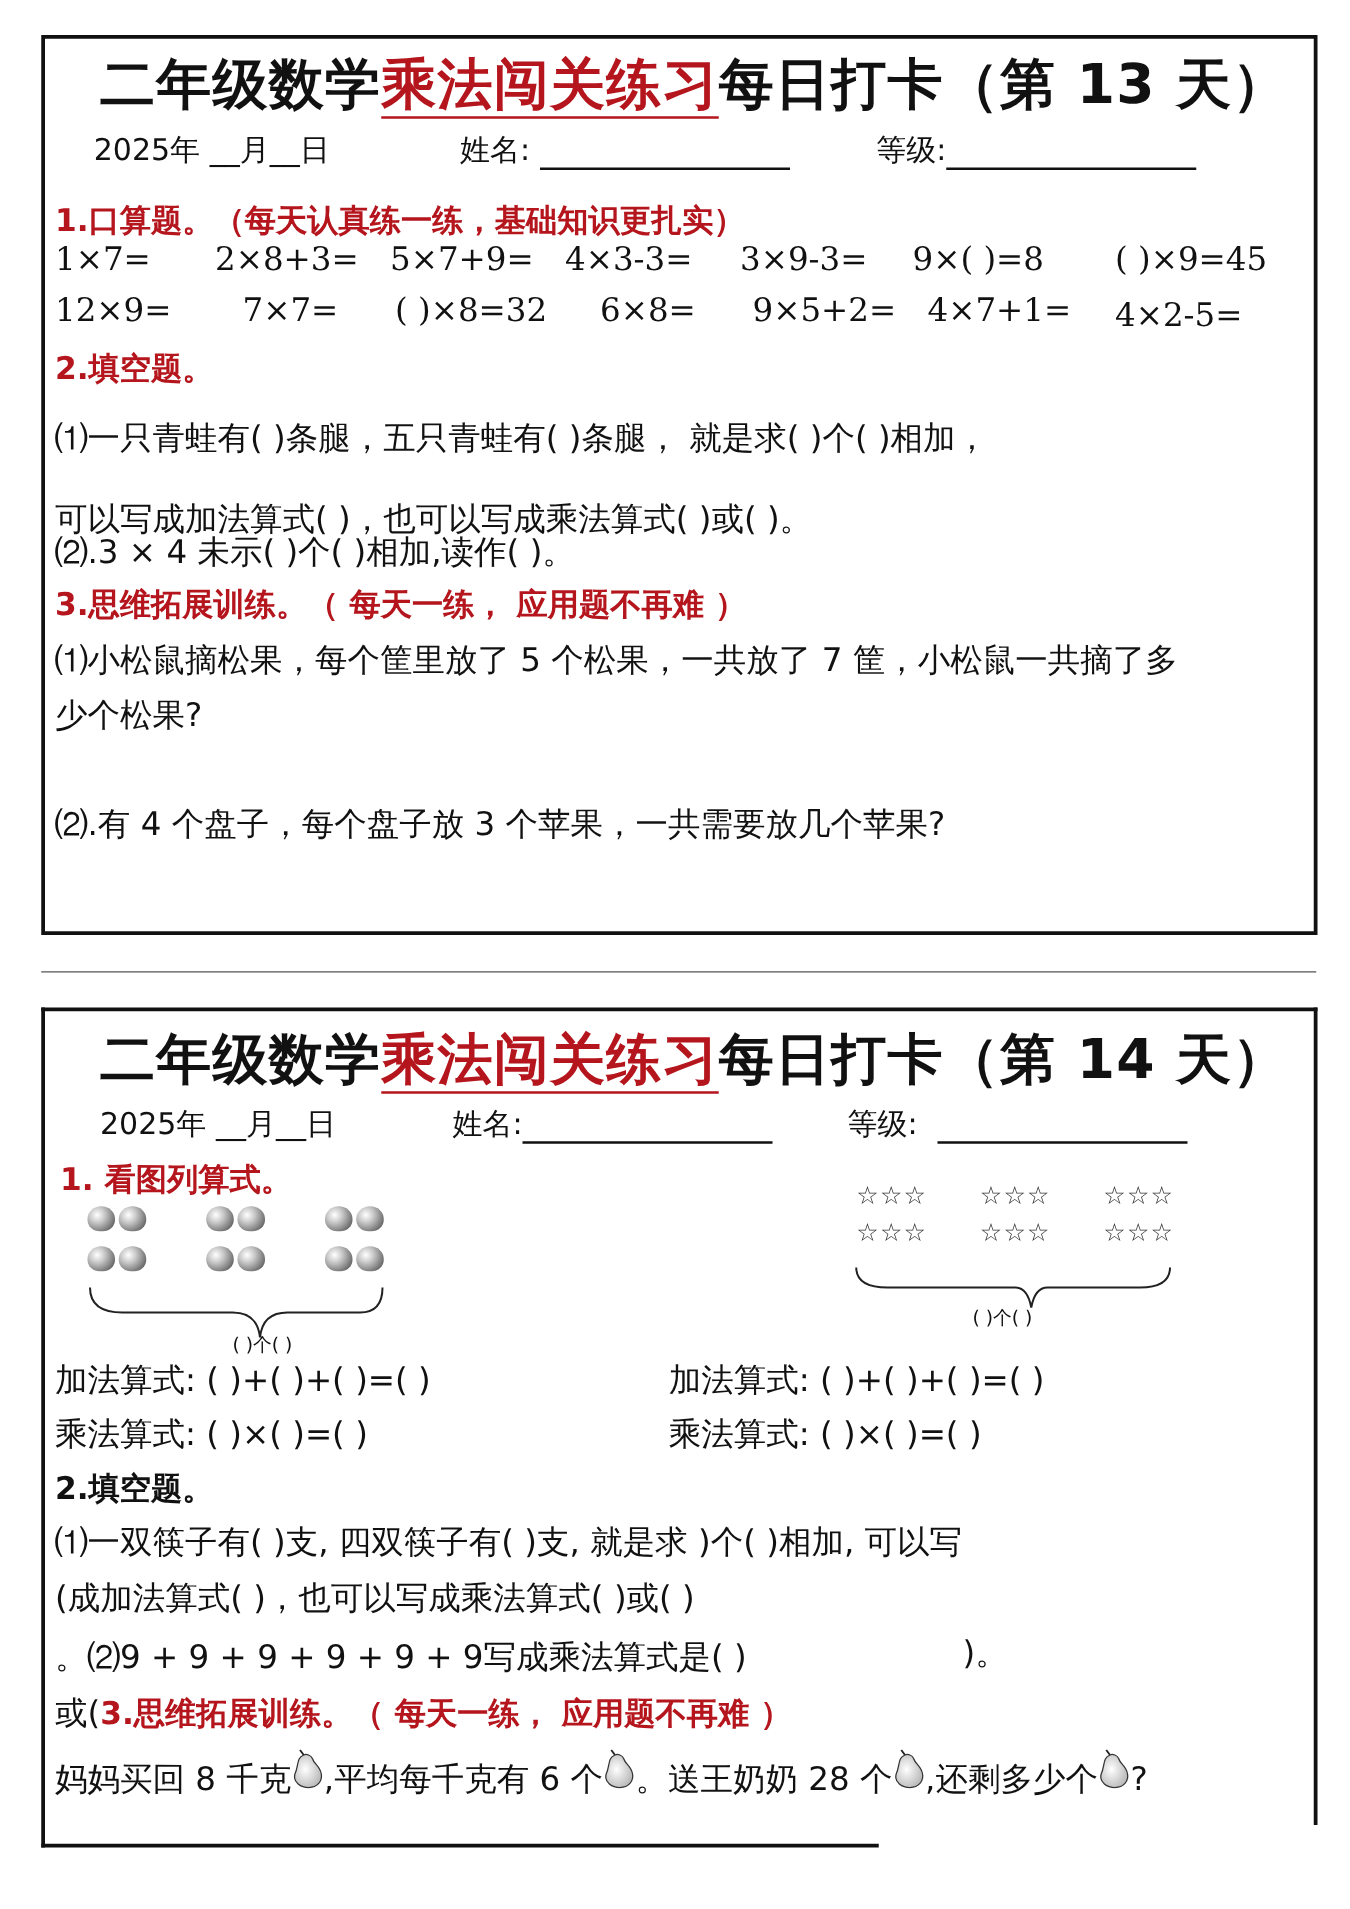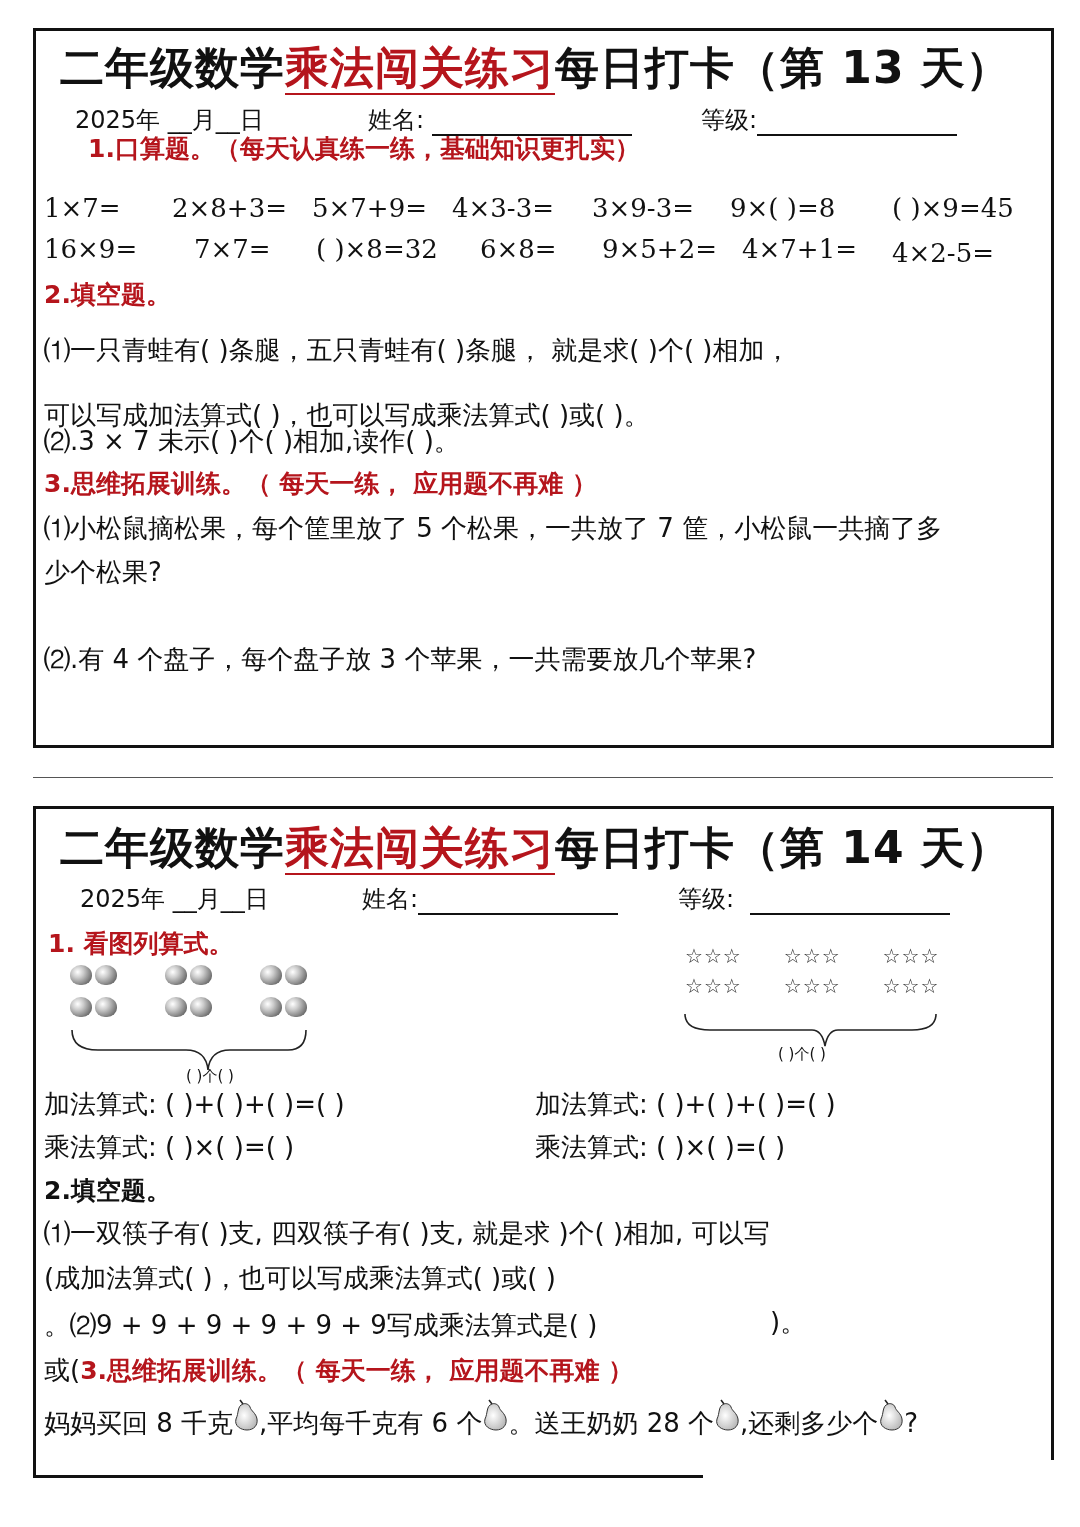--- a/index.html
+++ b/index.html
@@ -1,20 +1,20 @@
 <!DOCTYPE html>
 <html><head>
 <meta charset="utf-8">
 <style>
   html,body{margin:0;padding:0;background:#fff;}
   body{width:1080px;height:1527px;position:relative;overflow:hidden;
        font-family:"DejaVu Sans","Liberation Sans",sans-serif;color:#111;}
   .abs{position:absolute;white-space:nowrap;}
   .box{position:absolute;border:3px solid #111;box-sizing:border-box;}
-  .title{font-size:44px;font-weight:bold;letter-spacing:1px;line-height:1;}
+  .title{font-size:44px;font-weight:bold;letter-spacing:1px;line-height:1;margin-left:20px;}
   .title .red{color:#b5151c;border-bottom:2px solid #b5151c;}
   .info{font-size:24px;margin-left:18px;}
   .uline{display:inline-block;border-bottom:2px solid #111;vertical-align:bottom;}
   .sec{font-size:25px;font-weight:bold;color:#b5151c;}
   .secb{font-size:25px;font-weight:bold;color:#111;}
   .txt{font-size:26px;}
   .calc{font-size:26px;font-family:"DejaVu Serif","Liberation Serif",serif;}
   .small{font-size:15px;}
   .apple{display:inline-block;width:22px;height:20px;border-radius:50% 50% 45% 45%;
          background:radial-gradient(circle at 35% 35%,#fff 0%,#ccc 30%,#666 80%,#444 100%);margin-right:3px;}
@@ -33,46 +33,46 @@
 
 <div class="abs info" style="left:57px;top:104px;">2025年 __月__日</div>
 <div class="abs info" style="left:350px;top:104px;">
   <span>姓名:</span>
   <span class="uline" style="width:200px;height:28px;"></span>
 </div>
 <div class="abs info" style="left:683px;top:104px;">
   <span>等级:</span><span class="uline" style="width:200px;height:28px;"></span>
 </div>
 
-<div class="abs sec" style="left:44px;top:132px;margin-left:44px;">1.口算题。（每天认真练一练，基础知识更扎实）</div>
+<div class="abs sec" style="left:44px;top:160px;">1.口算题。（每天认真练一练，基础知识更扎实）</div>
 
 <div class="abs calc" style="left:44px;top:193px;width:1000px;display:flex;">
   <span style="width:128px;">1×7=</span>
   <span style="width:140px;">2×8+3=</span>
   <span style="width:140px;">5×7+9=</span>
   <span style="width:140px;">4×3-3=</span>
   <span style="width:138px;">3×9-3=</span>
   <span style="width:162px;">9×( )=8</span>
   <span>( )×9=45</span>
 </div>
 <div class="abs calc" style="left:44px;top:234px;width:1000px;display:flex;">
-  <span style="width:150px;">16×9=</span>
+  <span style="width:150px;">12×9=</span>
   <span style="width:122px;">7×7=</span>
   <span style="width:164px;">( )×8=32</span>
   <span style="width:122px;">6×8=</span>
   <span style="width:140px;">9×5+2=</span>
   <span style="width:150px;">4×7+1=</span>
   <span style="margin-top:4px;">4×2-5=</span>
 </div>
 
 <div class="abs sec" style="left:44px;top:278px;">2.填空题。</div>
 
 <div class="abs txt" style="left:44px;top:333px;">⑴一只青蛙有(      )条腿，五只青蛙有(       )条腿，  就是求(     )个(     )相加，</div>
 <div class="abs txt" style="left:44px;top:376px;margin-top:22px;">可以写成加法算式(           )，也可以写成乘法算式(       )或(     )。</div>
-<div class="abs txt" style="left:44px;top:424px;">⑵.3 × 7 未示(      )个(      )相加,读作(      )。</div>
+<div class="abs txt" style="left:44px;top:424px;">⑵.3 × 4 未示(      )个(      )相加,读作(      )。</div>
 
 <div class="abs sec" style="left:44px;top:467px;">3.思维拓展训练。（ 每天一练， 应用题不再难 ）</div>
 
 <div class="abs txt" style="left:44px;top:511px;">⑴小松鼠摘松果，每个筐里放了 5 个松果，一共放了 7 筐，小松鼠一共摘了多</div>
 <div class="abs txt" style="left:44px;top:555px;">少个松果?</div>
 <div class="abs txt" style="left:44px;top:642px;">⑵.有 4 个盘子，每个盘子放 3 个苹果，一共需要放几个苹果?</div>
 
 <div class="sep" style="top:777px;"></div>
 
 <div style="position:absolute;left:33px;top:806px;width:1021px;height:672px;">

